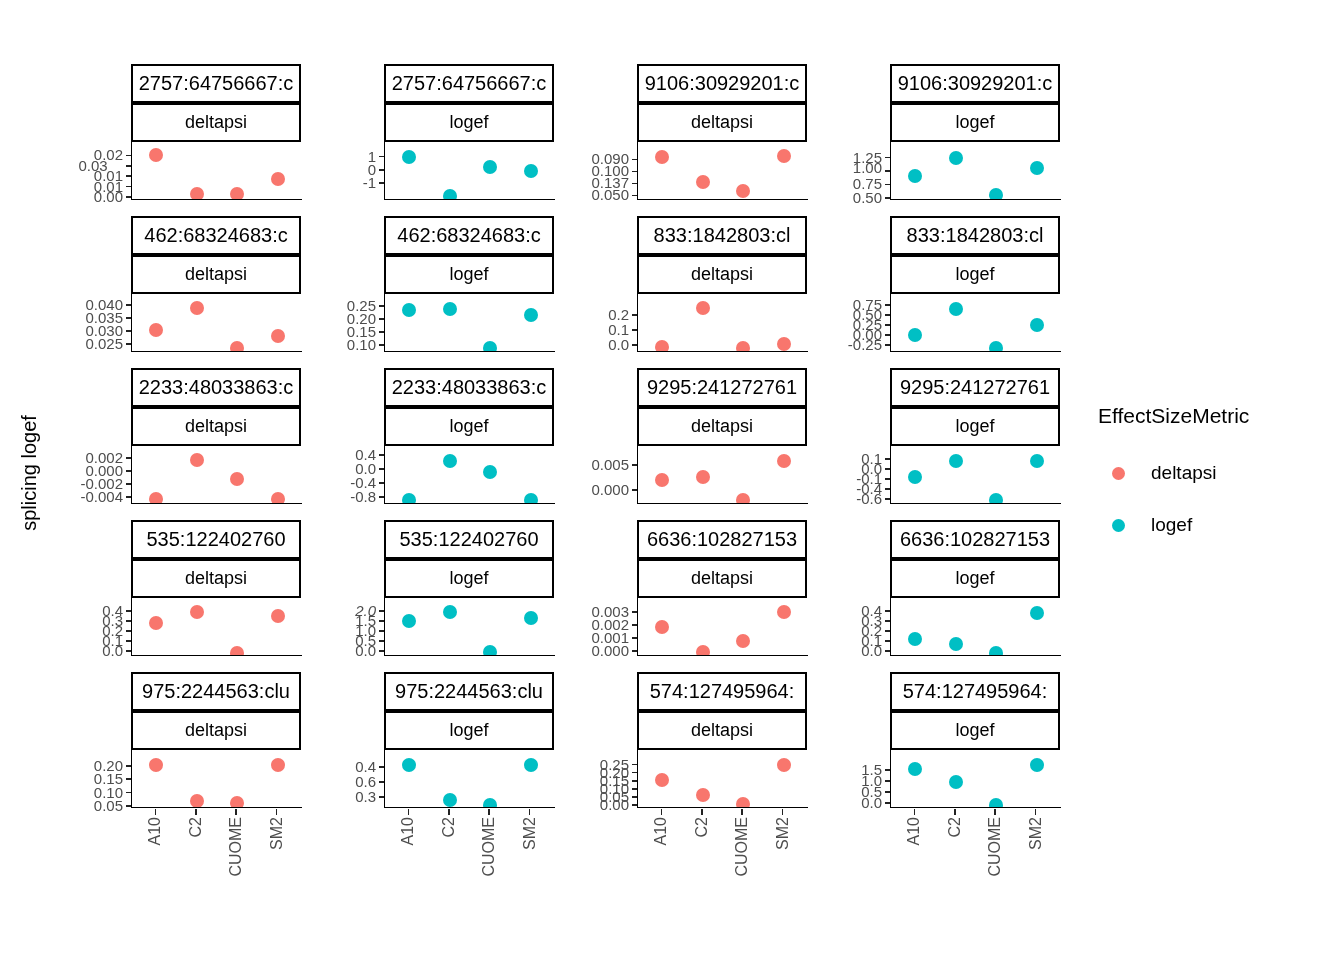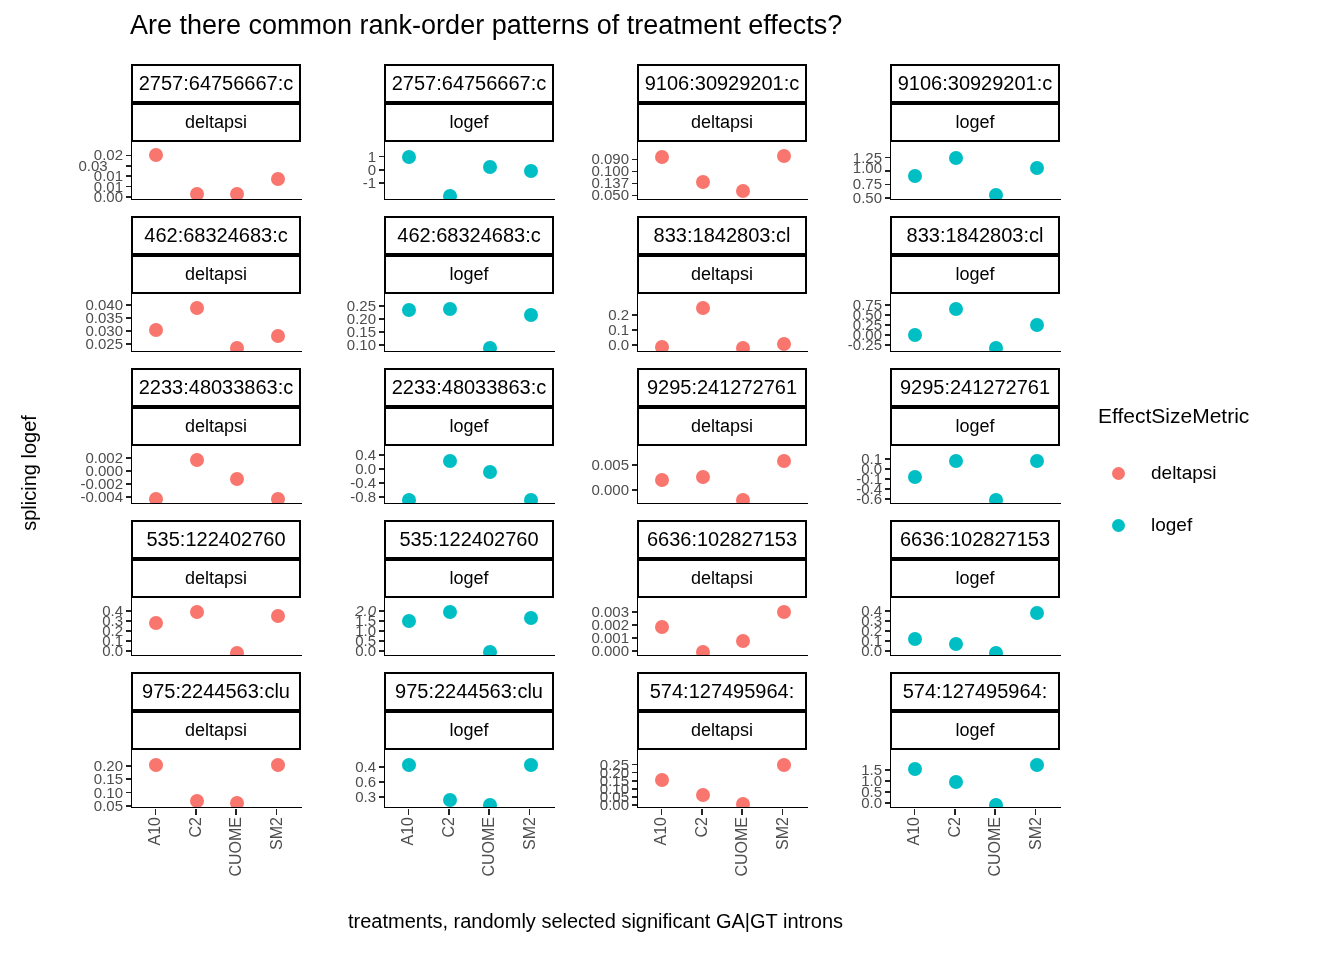--- a/index.html
+++ b/index.html
@@ -31,21 +31,20 @@
   #legend{position:absolute;left:1098px;top:404px;}
   .legend-title{font-size:21px;color:#000;white-space:nowrap;}
   .legend-item{position:absolute;left:14px;display:flex;align-items:center;}
   .legend-dot{width:13px;height:13px;border-radius:50%;display:inline-block;margin-right:26px;}
   .legend-label{font-size:19px;white-space:nowrap;}
 </style>
 </head>
 <body>
 
 <div id="figure">
-  <div class="title">Are there common rank-order patterns of treatment effects?</div>
   <div class="y-axis-title">splicing logef</div>
   <div id="panels">
       <div class="facet-panel" style="left: 131px; top: 64px; width: 170px;">
         <div class="strip strip-intron">2757:64756667:c</div>
         <div class="strip strip-metric">deltapsi</div>
         <div class="plot-area">
           <div class="dot" style="left: 17.31px; top: 5.95455px; background: rgb(248, 118, 109);"></div>
           <div class="dot" style="left: 57.77px; top: 44.8182px; background: rgb(248, 118, 109);"></div>
           <div class="dot" style="left: 98.23px; top: 44.8182px; background: rgb(248, 118, 109);"></div>
           <div class="dot" style="left: 138.69px; top: 30.3091px; background: rgb(248, 118, 109);"></div>
@@ -433,21 +432,20 @@
         <div class="xtick-mark" style="left: 23.51px; top: 136.6px;"></div>
         <div class="xtick-label" style="left: -74.69px; top: 145px;">A10</div>
         <div class="xtick-mark" style="left: 63.97px; top: 136.6px;"></div>
         <div class="xtick-label" style="left: -34.23px; top: 145px;">C2</div>
         <div class="xtick-mark" style="left: 104.43px; top: 136.6px;"></div>
         <div class="xtick-label" style="left: 6.23px; top: 145px;">CUOME</div>
         <div class="xtick-mark" style="left: 144.89px; top: 136.6px;"></div>
         <div class="xtick-label" style="left: 46.69px; top: 145px;">SM2</div>
       </div>
     </div>
-  <div class="x-axis-title">treatments, randomly selected significant GA|GT introns</div>
 
   <div id="legend">
     <div class="legend-title">EffectSizeMetric</div>
     <div class="legend-item" style="top:58px;">
       <span class="legend-dot" style="background: rgb(248, 118, 109);"></span>
       <span class="legend-label">deltapsi</span>
     </div>
     <div class="legend-item" style="top:110px;">
       <span class="legend-dot" style="background: rgb(0, 191, 196);"></span>
       <span class="legend-label">logef</span>

